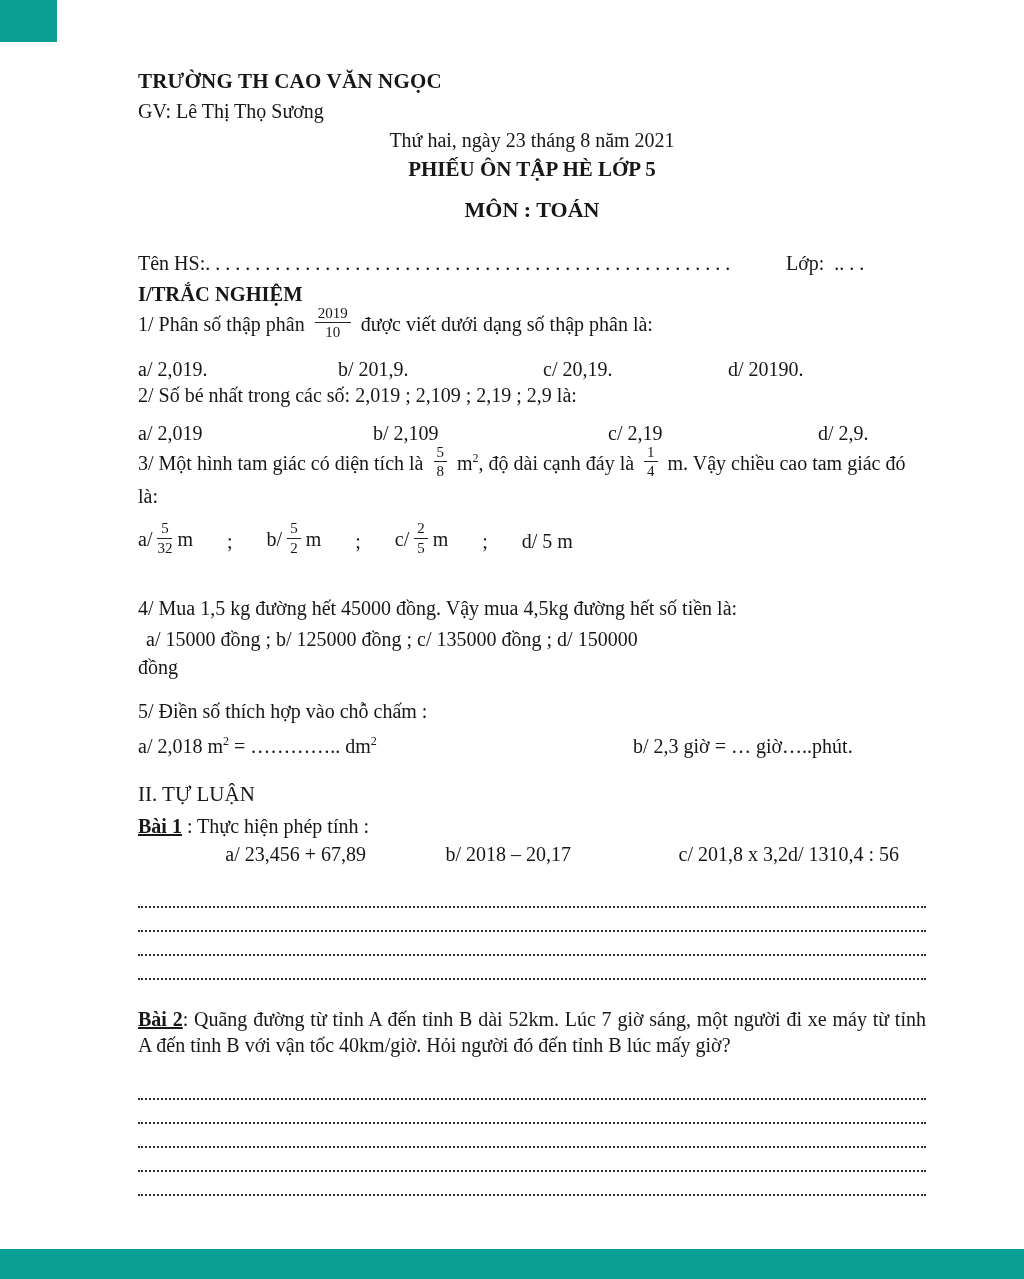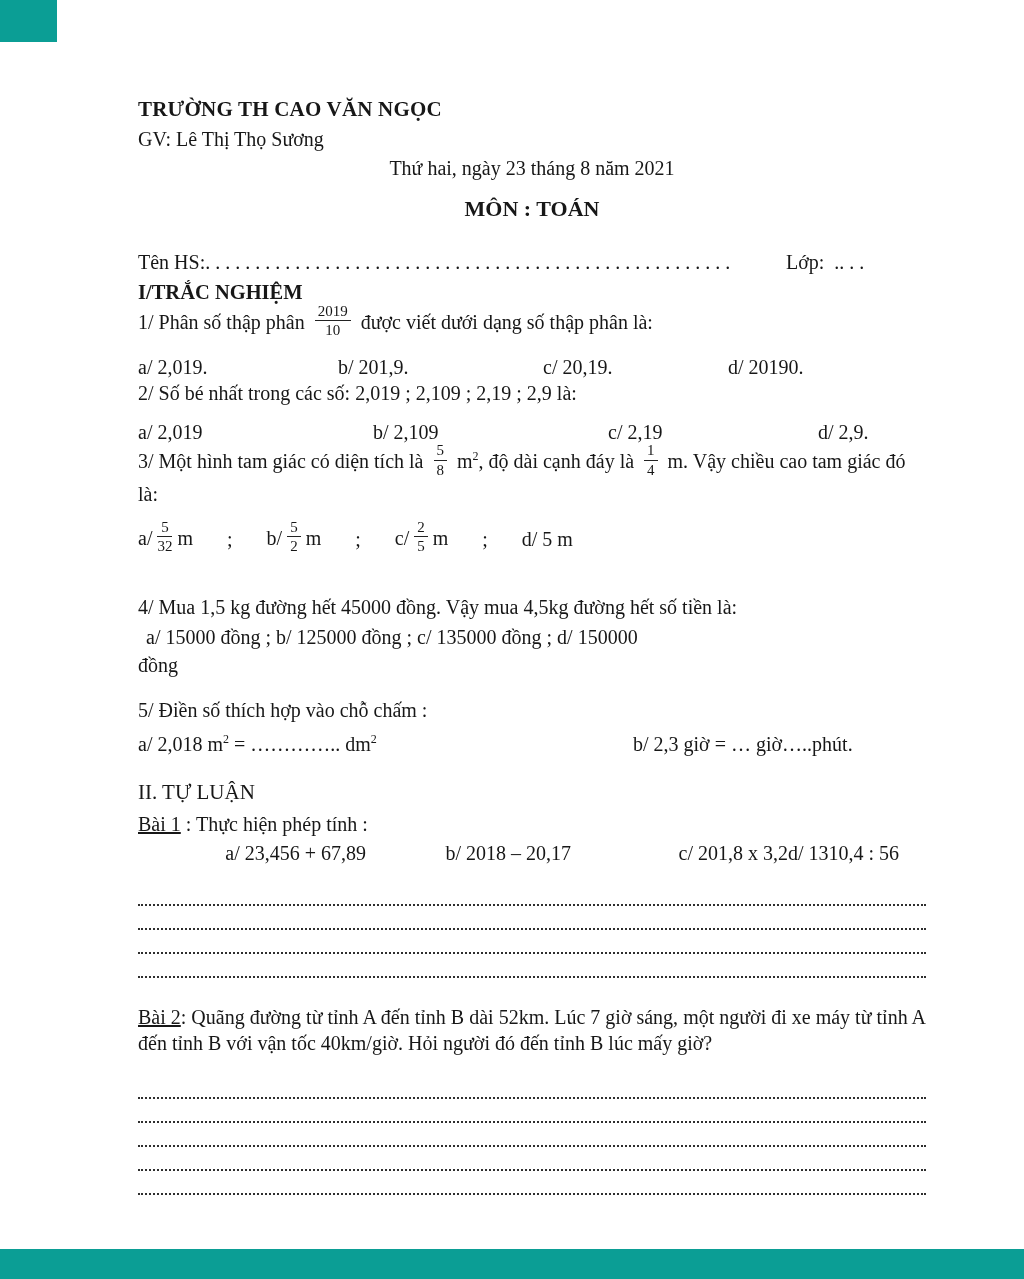--- a/index.html
+++ b/index.html
@@ -8,24 +8,24 @@
     width:1024px; height:1279px;
     background:#ffffff;
     font-family:"Liberation Serif", serif;
     color:#171717;
     position:relative;
     overflow:hidden;
   }
   .corner-accent { position:absolute; top:0; left:0; width:57px; height:42px; }
   .bottom-accent { position:absolute; left:0; bottom:0; width:100%; height:30px; }
   .content {
-    position:absolute; left:138px; top:96px; width:788px;
+    position:absolute; left:138px; top:68px; width:788px;
     font-size:20px; line-height:1.32;
   }
-  .bold { font-weight:400; }
+  .bold { font-weight:700; }
   .center { text-align:center; }
   .underline { text-decoration:underline; }
   .school { font-weight:700; font-size:21px; letter-spacing:0.2px; }
   .teacher { font-weight:400; font-size:20px; margin-top:2px; }
   .date { margin-top:3px;text-align:center; }
   .title { font-weight:700; font-size:21px; margin-top:2px; }
   .subject { font-weight:700; font-size:22px; margin-top:12px; }
   .student-line { display:flex; margin-top:26px; white-space:nowrap; overflow:hidden; }
   .student-name-part { width:648px; overflow:hidden; white-space:nowrap; }
   .sec-heading { font-weight:700; font-size:20.5px; margin-top:4px; }
@@ -57,20 +57,21 @@
 </head>
 <body>
 
 <div class="corner-accent" style="background: rgb(11, 158, 149);"></div>
 
 <div class="content">
 
   <div class="school">TRƯỜNG TH CAO VĂN NGỌC</div>
   <div class="teacher">GV: Lê Thị Thọ Sương</div>
   <div class="date center">Thứ hai, ngày 23 tháng 8 năm 2021</div>
+  <div class="title center">PHIẾU ÔN TẬP HÈ LỚP 5</div>
   <div class="subject center">MÔN : TOÁN</div>
 
   <div class="student-line">
     <span class="student-name-part"><span>Tên HS:</span><span>. . . . . . . .  . . . . . . . . . . . . . . . . . . . . . . . . . . . . . . . . . . . . . . . . . . . . .</span></span>
     <span>Lớp:</span>&nbsp;&nbsp;
     <span>.. . .</span>
   </div>
 
   <div class="sec-heading">I/TRẮC NGHIỆM</div>
 

